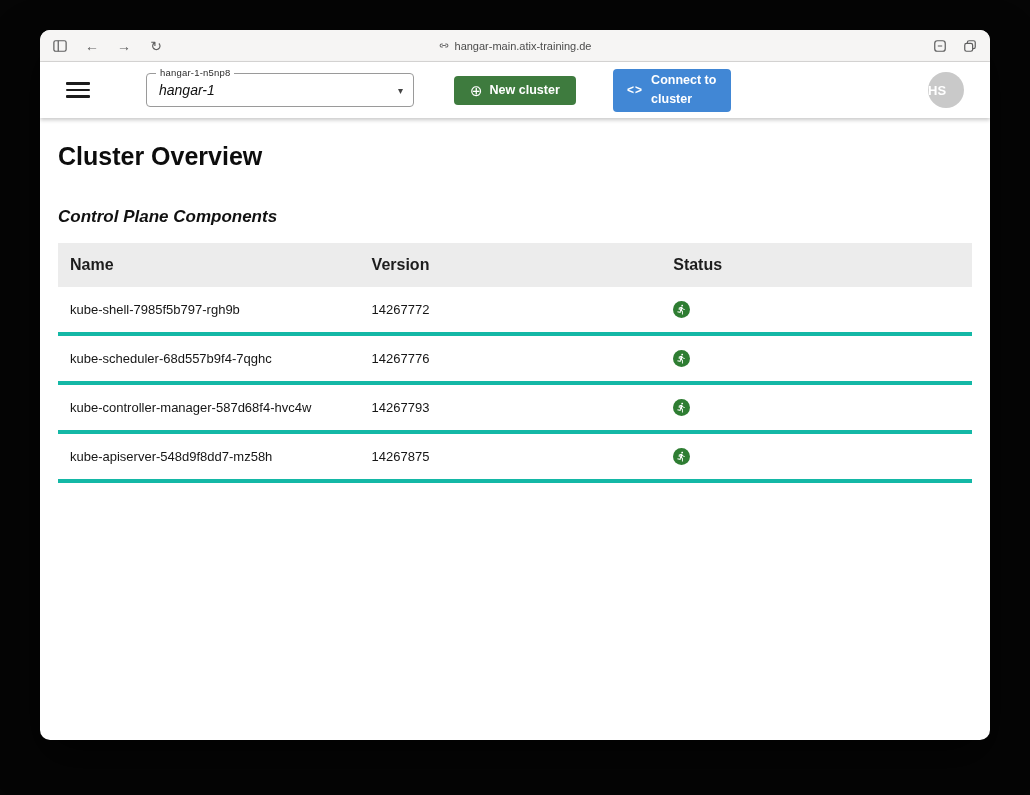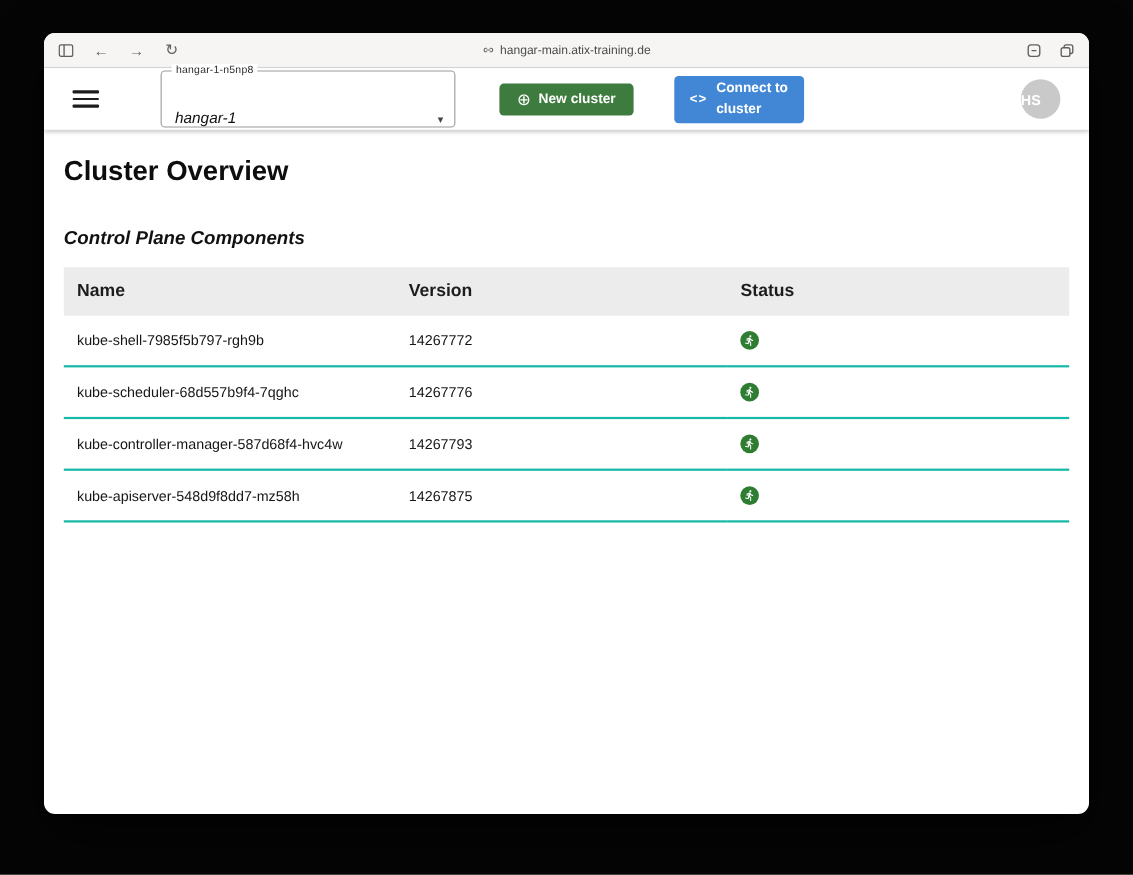--- a/index.html
+++ b/index.html
@@ -29,22 +29,22 @@
   
   .app-toolbar {
     height:56px; background:#fff; display:flex; align-items:center;
     padding:0 26px; position:relative; z-index:2;
     box-shadow:0 2px 4px rgba(0,0,0,0.22);
   }
   .hamburger { width:24px; display:flex; flex-direction:column; gap:4px; cursor:pointer; margin-right:56px; }
   .hamburger span { display:block; height:2.5px; background:#1c1c1c; border-radius:1px; }
 
   .cluster-select {
-    position:relative; width:268px; height:52px; border:1px solid #9a9a9a; border-radius:4px;
-    display:flex; align-items:flex-end; padding:0 10px 0 12px; cursor:pointer; background:#fff;
+    position:relative; width:268px; height:34px; border:1px solid #9a9a9a; border-radius:4px;
+    display:flex; align-items:center; padding:0 10px 0 12px; cursor:pointer; background:#fff;
   }
   .cluster-select .floating-label {
     position:absolute; top:-7px; left:9px; background:#fff; padding:0 4px;
     font-size:9.5px; color:#2c2c2c; letter-spacing:.2px;
   }
   .cluster-select .value { font-size:14px; color:#111;font-style:italic; }
   .cluster-select .arrow { margin-left:auto; font-size:10px; color:#444; }
 
   .btn { border:none; border-radius:4px; color:#fff; font-weight:bold; cursor:pointer;
          display:flex; align-items:center; justify-content:center;
@@ -68,21 +68,21 @@
 
   table.components { width:100%; border-collapse:collapse; margin-top:16px; }
   table.components th {
     background:#ececec; text-align:left; font-size:16px; color:#1d1d1d;
     padding:13px 12px; font-weight:bold;
   }
   table.components th:nth-child(1), table.components td:nth-child(1) { width:33%; }
   table.components th:nth-child(2), table.components td:nth-child(2) { width:33%; }
   table.components th:nth-child(3), table.components td:nth-child(3) { width:34%; }
   table.components td {
-    font-size:13px; color:#161616; padding:14px 12px; border-bottom:2px solid #14b8a6;
+    font-size:13px; color:#161616; padding:14px 12px; border-bottom:4px solid #14b8a6;
   }
   .status-icon {
     width:17px; height:17px; border-radius:50%;
     display:inline-flex; align-items:center; justify-content:center;
   }
   .status-icon svg { width:11px; height:11px; }
 </style>
 </head>
 <body>
 

